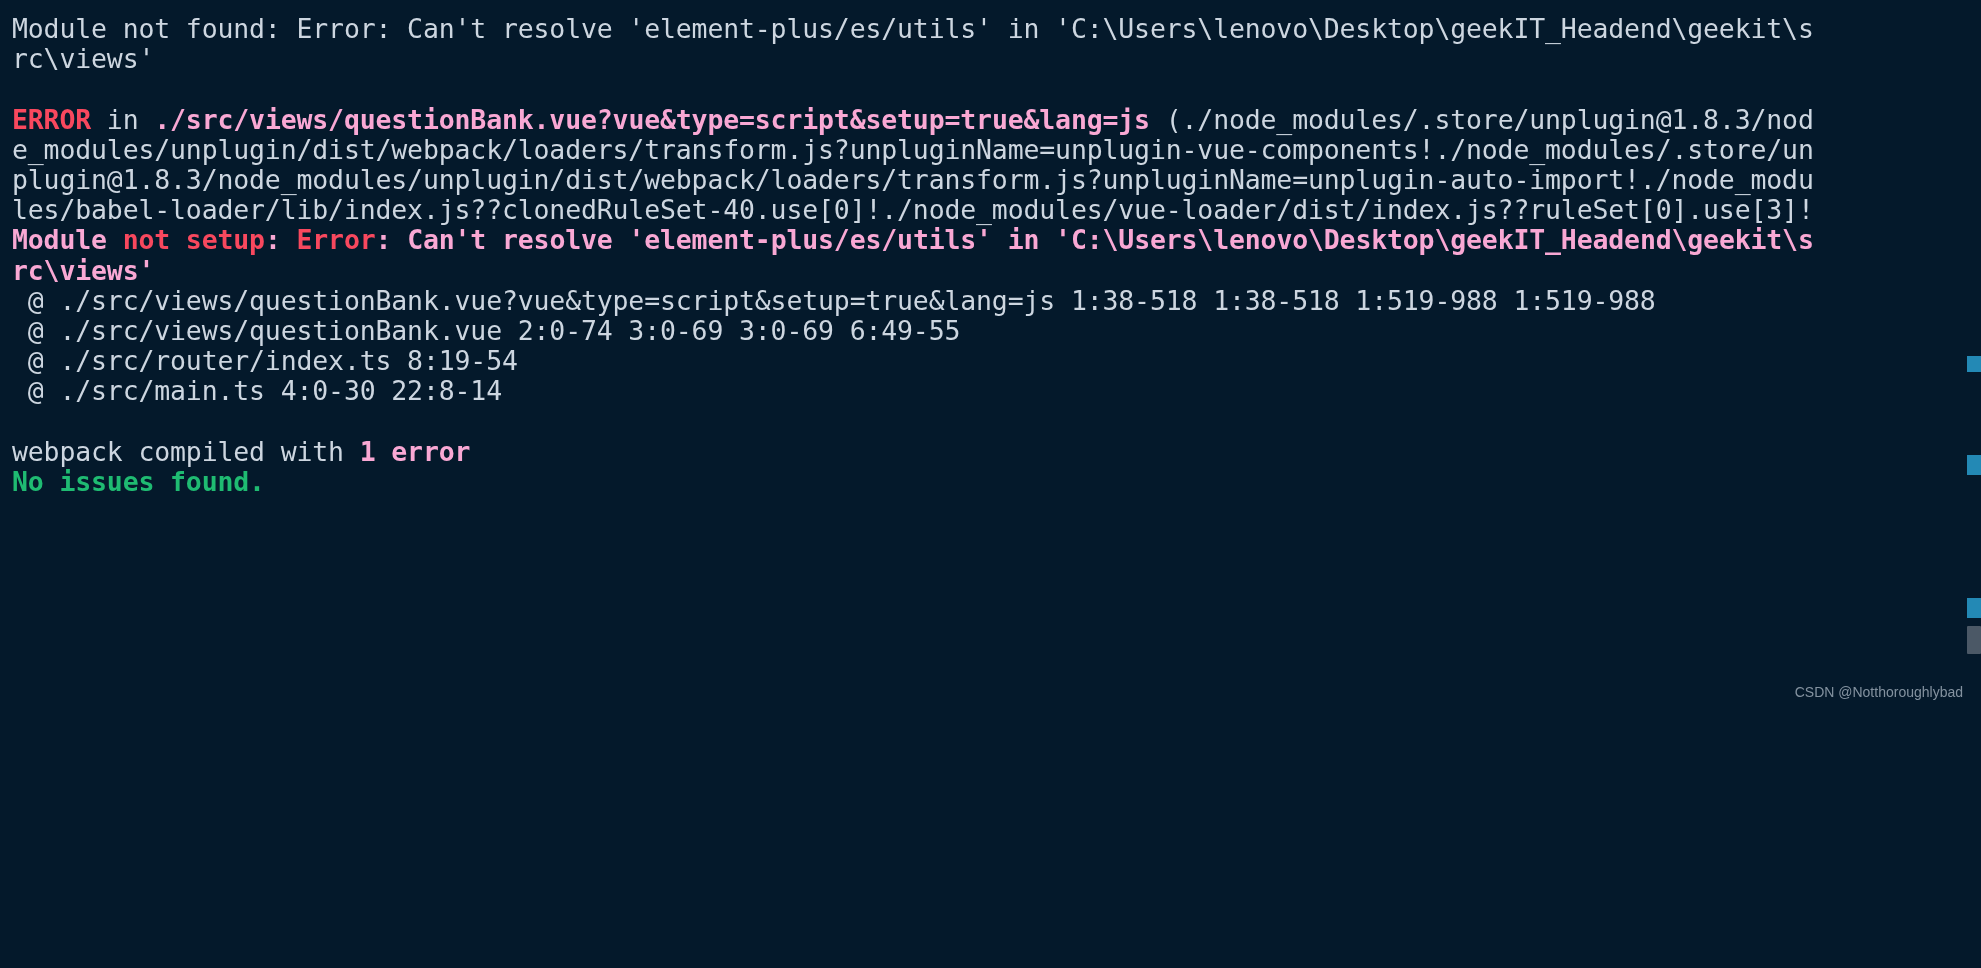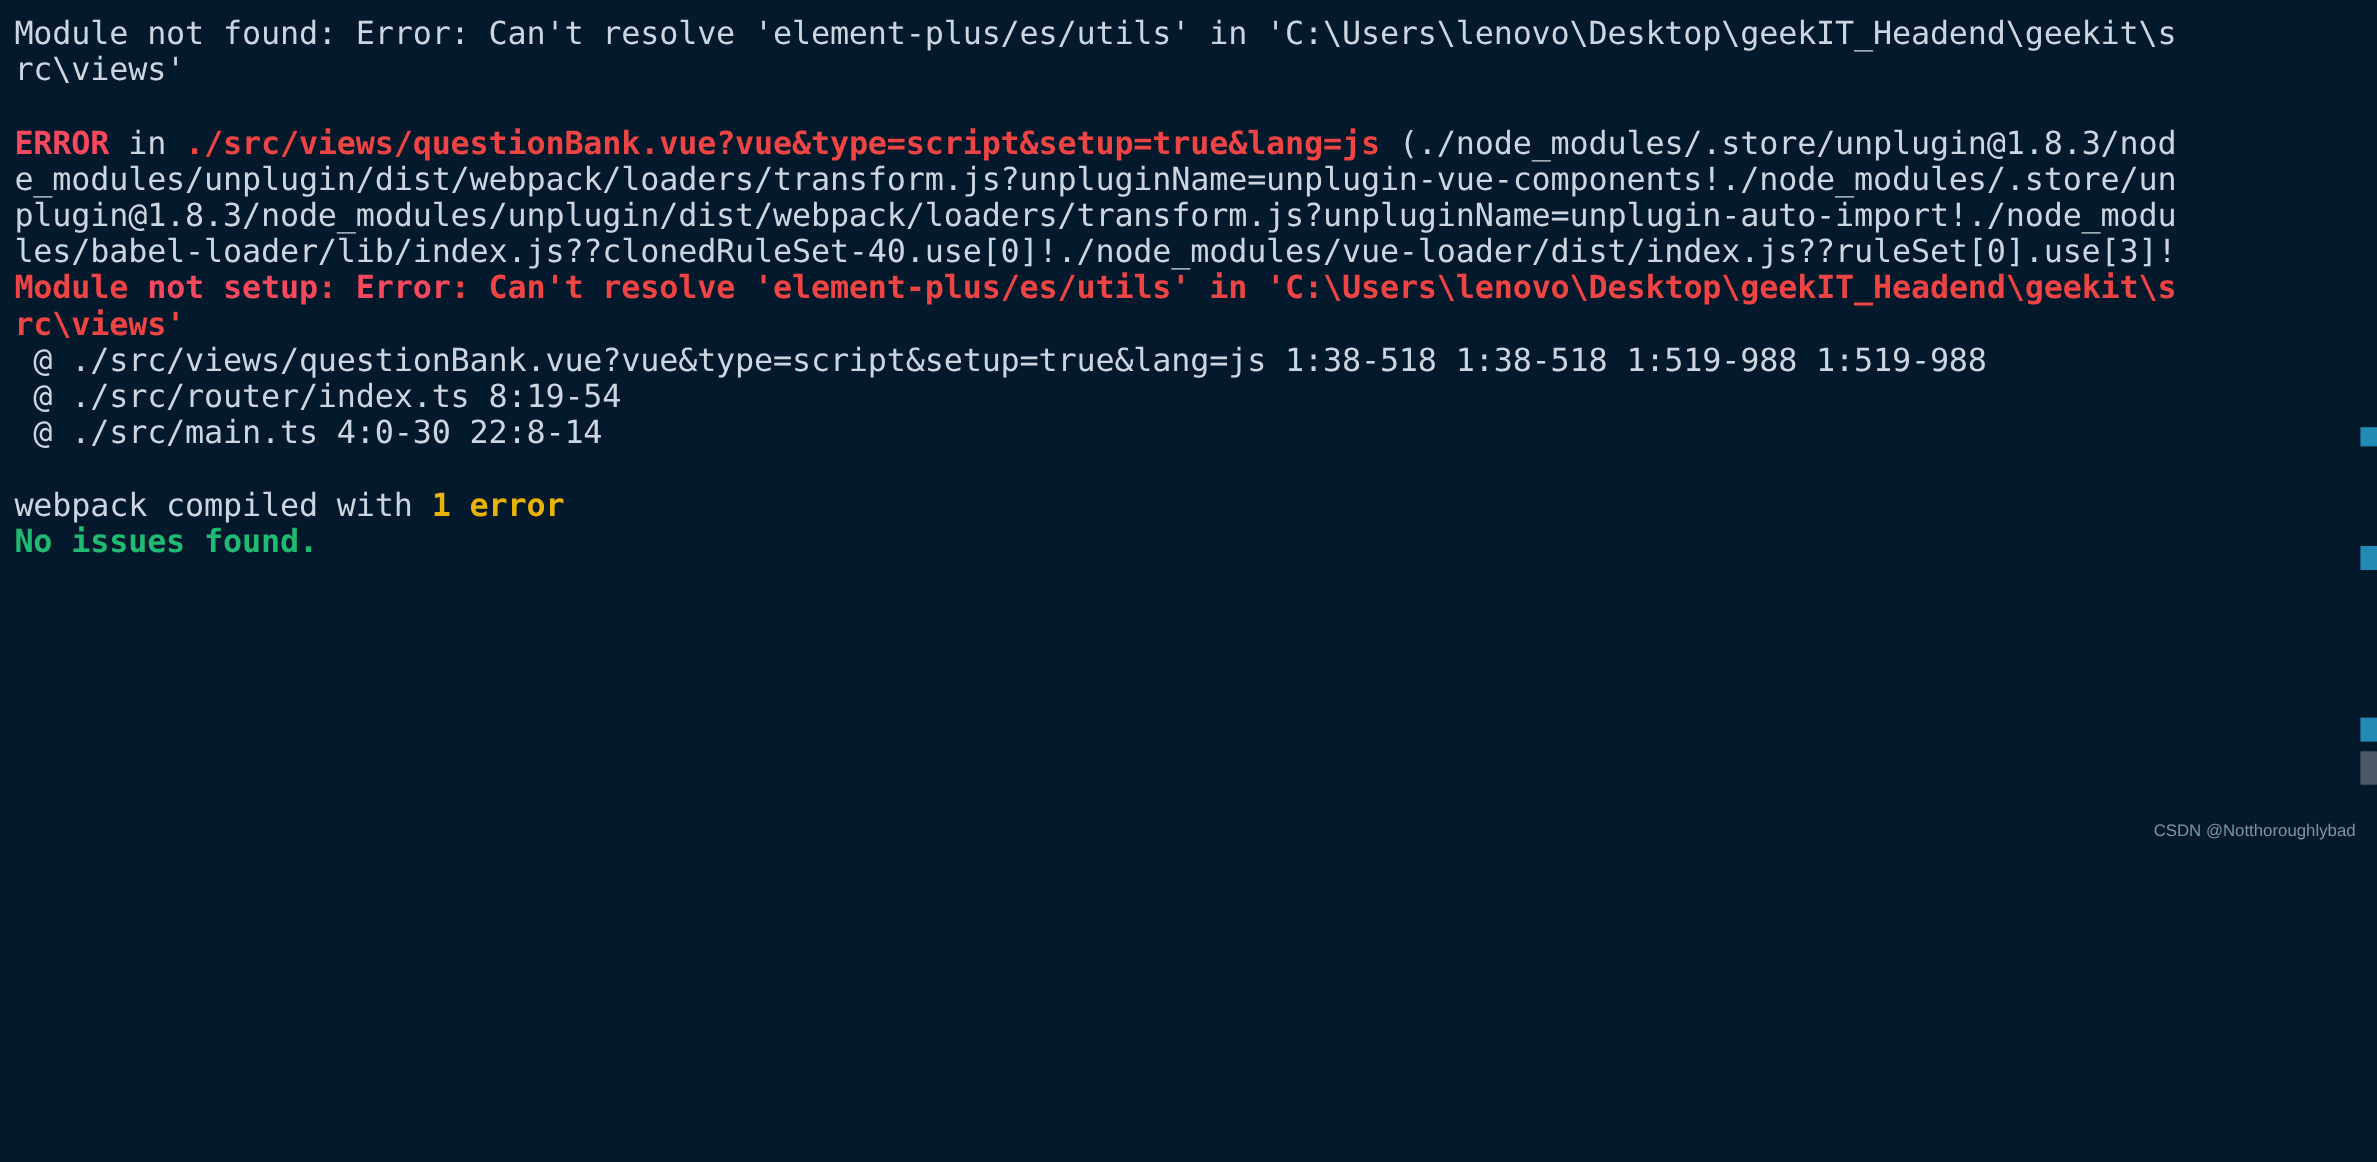--- a/index.html
+++ b/index.html
@@ -27,23 +27,23 @@
     font-size: 26.5px;
     line-height: 30.2px;
     white-space: pre;
     color: #d8dee9;
     letter-spacing: -0.15px;
   }
 
   .blank { height: 30.2px; }
 
   .bold   { font-weight: bold; }
-  .white  { color: #ef4444; text-align: center; }
+  .white  { color: #f9a8d4; text-align: center; }
   .dim    { color: #cdd6e0; }
-  .red    { color: #eab308; font-weight: bold; margin-top: 14px; }
+  .red    { color: #f9a8d4; font-weight: bold; margin-top: 14px; }
   .redb   { color: #f8485e; font-weight: bold; }
   .green  { color: #27c07d; font-weight: bold; }
   .greenp { color: #1fbb72; font-weight: bold; }
 
   
   .sb-marker {
     position: absolute;
     right: 0px;
     width: 14px;
     background: #2389b5;
@@ -85,20 +85,21 @@
 
   <div class="line"><span class="dim">les/babel-loader/lib/index.js??clonedRuleSet-40.use[0]!./node_modules/vue-loader/dist/index.js??ruleSet[0].use[3]!</span></div>
 
 
   <div class="line"><span class="bold white">Module </span><span class="redb">not setup</span><span class="bold white">: </span><span class="redb">Error</span><span class="bold white">: Can't resolve 'element-plus/es/utils' in 'C:\Users\lenovo\Desktop\geekIT_Headend\geekit\s</span></div>
 
   <div class="line"><span class="bold white">rc\views'</span></div>
 
   <div class="line"><span class="dim"> @ ./src/views/questionBank.vue?vue&amp;type=script&amp;setup=true&amp;lang=js 1:38-518 1:38-518 1:519-988 1:519-988</span></div>
 
+  <div class="line"><span class="dim"> @ ./src/views/questionBank.vue 2:0-74 3:0-69 3:0-69 6:49-55</span></div>
 
   <div class="line"><span class="dim"> @ ./src/router/index.ts 8:19-54</span></div>
 
   <div class="line"><span class="dim"> @ ./src/main.ts 4:0-30 22:8-14</span></div>
 
   <div class="line blank"></div>
 
   <div class="line"><span class="dim">webpack compiled with </span><span class="red">1 error</span></div>
 
   <div class="line"><span class="greenp">No issues found.</span></div>

